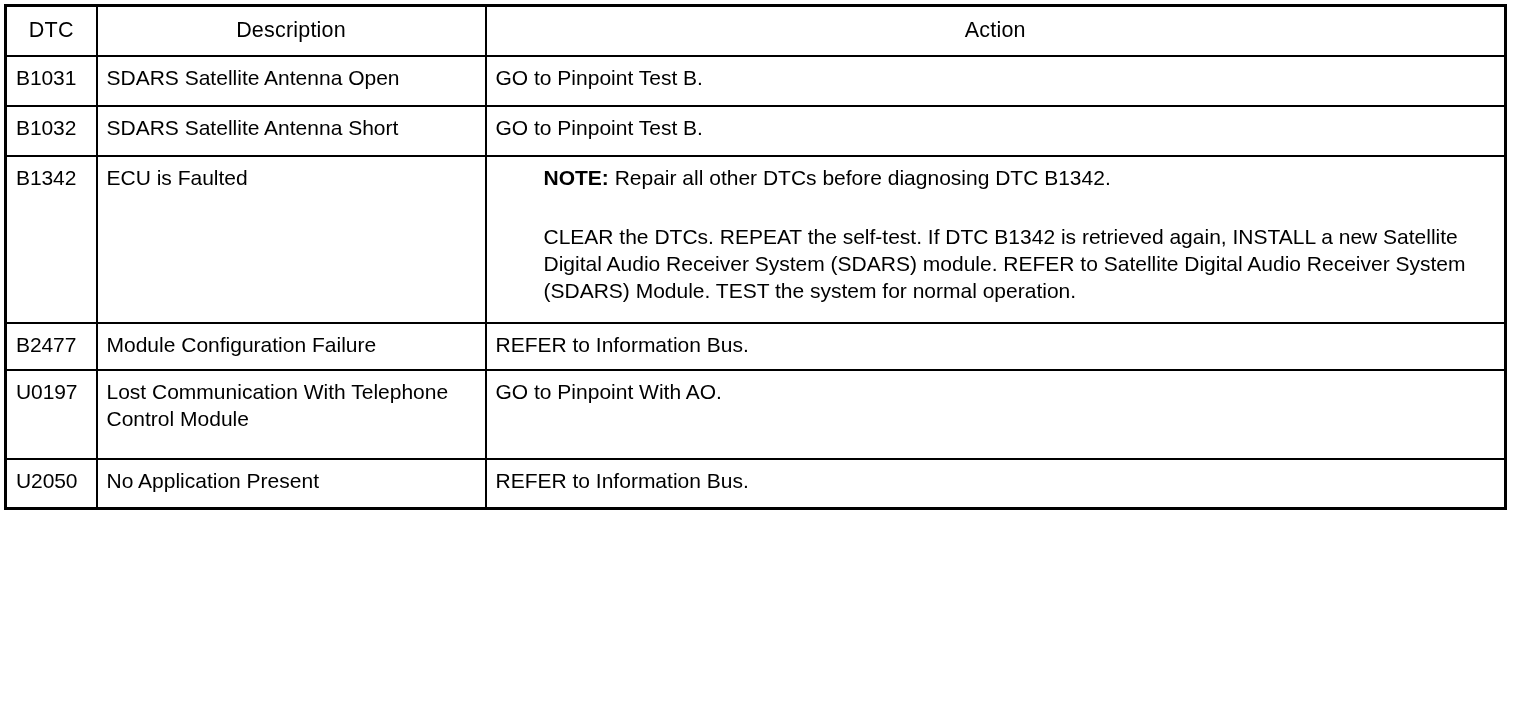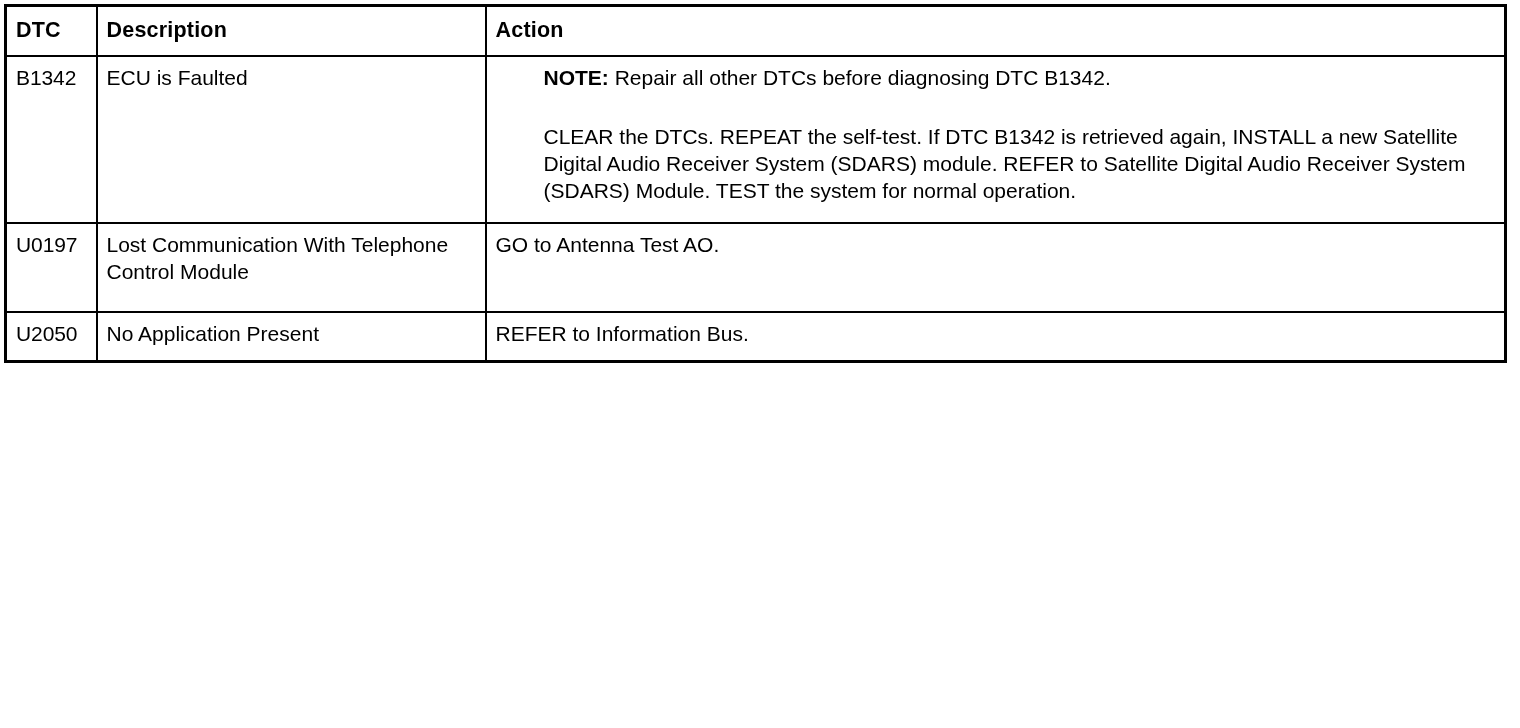--- a/index.html
+++ b/index.html
@@ -42,22 +42,22 @@
     border: 2px solid #000;
     vertical-align: top;
     padding: 7px 9px 8px 9px;
     font-size: 21px;
     line-height: 27px;
     font-weight: normal;
     text-align: left;
   }
 
   table.dtc-table thead th {
-    text-align: left;
-    font-weight: bold;
+    text-align: center;
+    font-weight: normal;
     font-size: 21.5px;
     padding-top: 10px;
     padding-bottom: 11px;
     letter-spacing: 0.2px;
   }
 
   td.dtc-cell {
     white-space: nowrap;
     letter-spacing: -0.1px;
   }
@@ -98,39 +98,54 @@
     <thead>
       <tr>
         <th>DTC</th>
         <th>Description</th>
         <th>Action</th>
       </tr>
     </thead>
 
     <tbody>
 
+      <tr class="r-b1031">
+        <td class="dtc-cell">B1031</td>
+        <td class="desc-cell">SDARS Satellite Antenna Open</td>
+        <td class="action-cell">GO to Pinpoint Test B.</td>
+      </tr>
 
+      <tr class="r-b1032">
+        <td class="dtc-cell">B1032</td>
+        <td class="desc-cell">SDARS Satellite Antenna Short</td>
+        <td class="action-cell">GO to Pinpoint Test B.</td>
+      </tr>
 
 
       <tr class="r-b1342">
         <td class="dtc-cell">B1342</td>
         <td class="desc-cell">ECU is Faulted</td>
         <td class="action-cell">
           <p><span class="note-label">NOTE:</span><span> Repair all other DTCs before diagnosing DTC B1342.</span></p>
           <p>CLEAR the DTCs. REPEAT the self-test. If DTC B1342 is retrieved again, INSTALL a new Satellite Digital Audio Receiver System (SDARS) module. REFER to Satellite Digital Audio Receiver System (SDARS) Module. TEST the system for normal operation.</p>
         </td>
       </tr>
 
+      <tr class="r-b2477">
+        <td class="dtc-cell">B2477</td>
+        <td class="desc-cell">Module Configuration Failure</td>
+        <td class="action-cell">REFER to Information Bus.</td>
+      </tr>
 
 
 
       <tr class="r-u0197">
         <td class="dtc-cell">U0197</td>
         <td class="desc-cell">Lost Communication With Telephone Control Module</td>
-        <td class="action-cell">GO to Antenna Test AO.</td>
+        <td class="action-cell">GO to Pinpoint With AO.</td>
       </tr>
 
       <tr class="r-u2050">
         <td class="dtc-cell">U2050</td>
         <td class="desc-cell">No Application Present</td>
         <td class="action-cell">REFER to Information Bus.</td>
       </tr>
 
     </tbody>
   </table>

